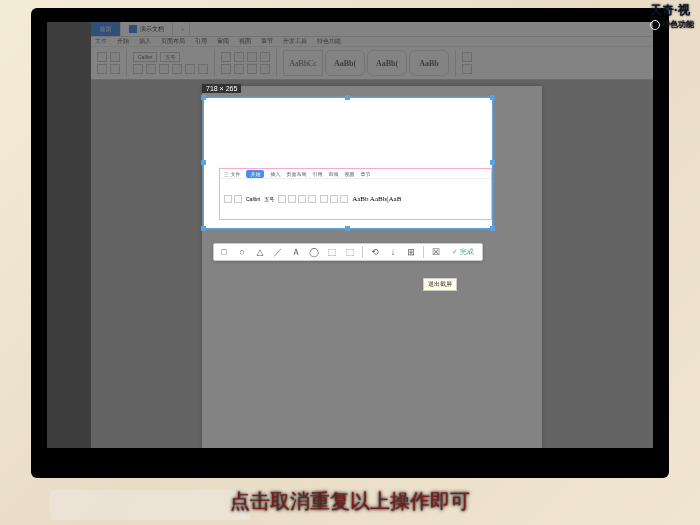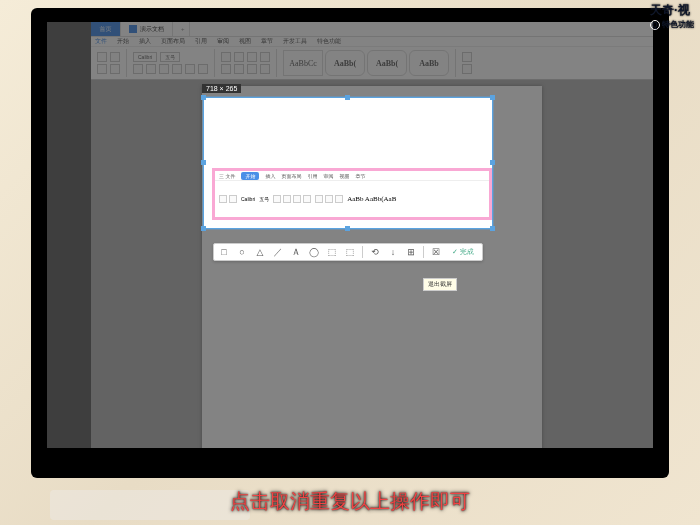--- a/index.html
+++ b/index.html
@@ -96,22 +96,22 @@
     position:absolute; left:-2px; top:-14px;
     background:#333; color:#fff; font-size:7px; padding:1px 4px;
   }
   .handle { position:absolute; width:5px; height:5px; background:#5ba3e0;}
   .h-tl{left:-3px;top:-3px;} .h-tr{right:-3px;top:-3px;}
   .h-bl{left:-3px;bottom:-3px;} .h-br{right:-3px;bottom:-3px;}
   .h-tm{left:50%;top:-3px;margin-left:-3px;} .h-bm{left:50%;bottom:-3px;margin-left:-3px;}
   .h-ml{left:-3px;top:50%;margin-top:-3px;} .h-mr{right:-3px;top:50%;margin-top:-3px;}
 
   .cap-content {
-    position:absolute; left:8px; right:0; bottom:8px; height:52px;
-    background:#fff; border:3px solid #f9a8d4;
+    position:absolute; left:15px; right:0; bottom:8px; height:52px;
+    background:#fff; border:1px solid #f9a8d4;
     display:flex; flex-direction:column; font-size:5px;
   }
   .cap-menubar { height:10px; display:flex; align-items:center; gap:6px; padding:0 4px; border-bottom:1px solid #eee;}
   .cap-menubar .cm { color:#555; font-size:5px;}
   .cap-menubar .cm.active { background:#4a8fe7; color:#fff; padding:1px 4px; border-radius:2px;}
   .cap-ribbon { flex:1; display:flex; align-items:center; padding:2px 4px; gap:4px;}
   .cap-ribbon .cr-item { display:flex; gap:2px;}
   .cap-ribbon .mini { width:8px; height:8px; border:1px solid #ccc; background:#fafafa;}
   .cap-style { font-size:7px; font-family:serif;}
 
@@ -134,21 +134,21 @@
   .wm-top {
     position:absolute; right:6px; top:2px; z-index:20;
     color:#0f172a; font-size:12px; font-weight:bold;
     text-shadow:0 0 2px #000;
   }
   .wm-sub { font-size:8px; display:flex;align-items:center;gap:2px;}
   .wm-q { width:10px;height:10px;border:1px solid #fff;border-radius:50%;display:inline-flex;align-items:center;justify-content:center;font-size:7px;}
 
   .subtitle {
     position:absolute; left:0; right:0; bottom:10px; z-index:20;
-    text-align:center; color:#ef4444; font-size:20px; font-weight:500;
+    text-align:center; color:#7f1d1d; font-size:20px; font-weight:500;
     text-shadow: 0 0 4px #000, 0 0 2px #000;
   }
 </style>
 </head>
 <body>
 
 <div class="desk-item kb"></div>
 
 <div class="monitor">
   <div class="screen">

